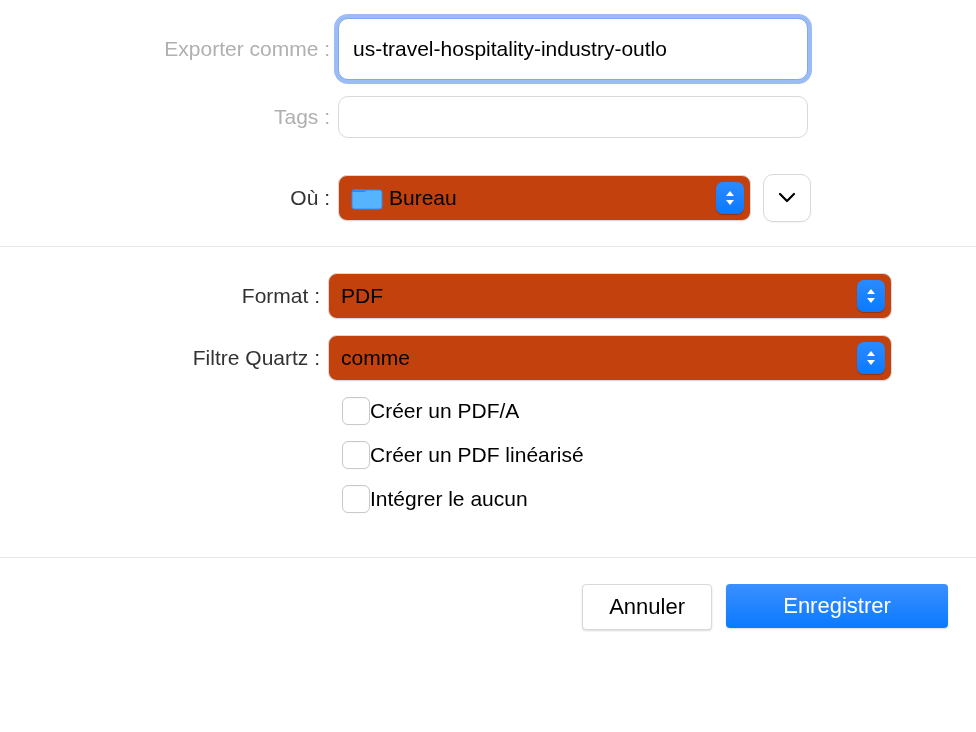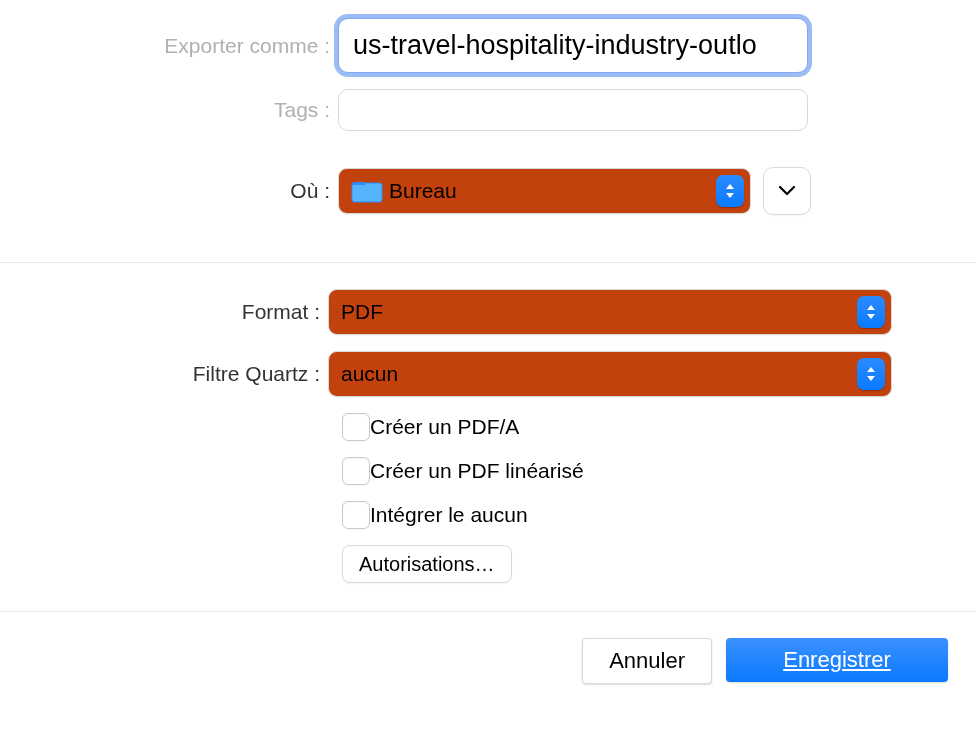--- a/index.html
+++ b/index.html
@@ -9,37 +9,37 @@
     --text:#000;
     --text-muted:#333;
     --label:#8a8a8a;
     --border:#d9d9d9;
     --border-strong:#c9c9c9;
     --bg:#ffffff;
   }
   html,body{margin:0;padding:0;background:#fff;font-family:-apple-system,BlinkMacSystemFont,"Helvetica Neue",Arial,sans-serif;color:var(--text);}
   .sheet{width:976px;height:732px;box-sizing:border-box;position:relative;}
   .top{padding:18px 20px 24px 20px;}
-  .middle{border-top:1px solid #e6e6e6;border-bottom:1px solid #e6e6e6;padding:26px 20px 28px 20px;margin-top:23px;}
+  .middle{border-top:1px solid #e6e6e6;border-bottom:1px solid #e6e6e6;padding:26px 20px 28px 20px;}
   .bottom{padding:26px 28px 18px 20px;display:flex;justify-content:flex-end;gap:14px;}
 
   .row{display:flex;align-items:center;gap:8px;margin-bottom:16px;}
   .row:last-child{margin-bottom:0;}
   .lbl{width:310px;text-align:right;font-size:21px;color:var(--text-muted);font-weight:400;}
   .lbl.muted{color:#b0b0b0;}
   .controls{display:flex;align-items:center;gap:12px;}
 
   .textfield{
     box-sizing:border-box;
-    height:55px;
+    height:62px;
     width:470px;
     border-radius:10px;
     border:1px solid var(--border);
     background:#fff;
-    font-size:27px;
+    font-size:21px;
     padding:0 14px;
     color:#000;
     outline:none;
     text-overflow:ellipsis;
   }
   .textfield.focus{
     border-color:#7fa9f0;
     box-shadow:0 0 0 4px var(--blue-focus);
   }
   .textfield.tags{height:42px;font-size:20px;}
@@ -90,21 +90,21 @@
   }
 
   .action-btn{
     height:44px;padding:0 26px;border-radius:4px;font-size:22px;font-weight:400;
     display:flex;align-items:center;justify-content:center;cursor:default;
     box-shadow:0 1px 2px rgba(0,0,0,0.15);
   }
   .action-btn.secondary{background:#fff;border:1px solid var(--border);color:#000;}
   .action-btn.primary{
     background:linear-gradient(180deg,#3b90ff,#0a7aff);
-    color:#fff;border:none;min-width:170px;text-decoration:underline;
+    color:#fff;border:none;min-width:170px;
   }
 
   .format-block{margin-left:322px;}
 </style>
 </head>
 <body>
 
 <div class="sheet">
 
   <div class="top">
@@ -164,21 +164,21 @@
             </svg>
           </span>
         </div>
       </div>
     </div>
 
     <div class="row">
       <div class="lbl" style="width:300px;">Filtre Quartz :</div>
       <div class="controls">
         <div class="popup wide">
-          <span class="value">aucun</span>
+          <span class="value">comme</span>
           <span class="stepper">
             <svg viewBox="0 0 14 16">
               <path d="M7 1 L11 6 H3 Z" fill="#fff"></path>
               <path d="M7 15 L3 10 H11 Z" fill="#fff"></path>
             </svg>
           </span>
         </div>
       </div>
     </div>
 
@@ -188,23 +188,20 @@
         <div class="check-label">Créer un PDF/A</div>
       </div>
       <div class="check-row">
         <div class="checkbox"></div>
         <div class="check-label">Créer un PDF linéarisé</div>
       </div>
       <div class="check-row">
         <div class="checkbox"></div>
         <div class="check-label">Intégrer le aucun</div>
       </div>
-      <div>
-        <div class="pushbtn">Autorisations…</div>
-      </div>
     </div>
   </div>
 
   <div class="bottom">
     <div class="action-btn secondary">Annuler</div>
     <div class="action-btn primary">Enregistrer</div>
   </div>
 
 </div>
 

